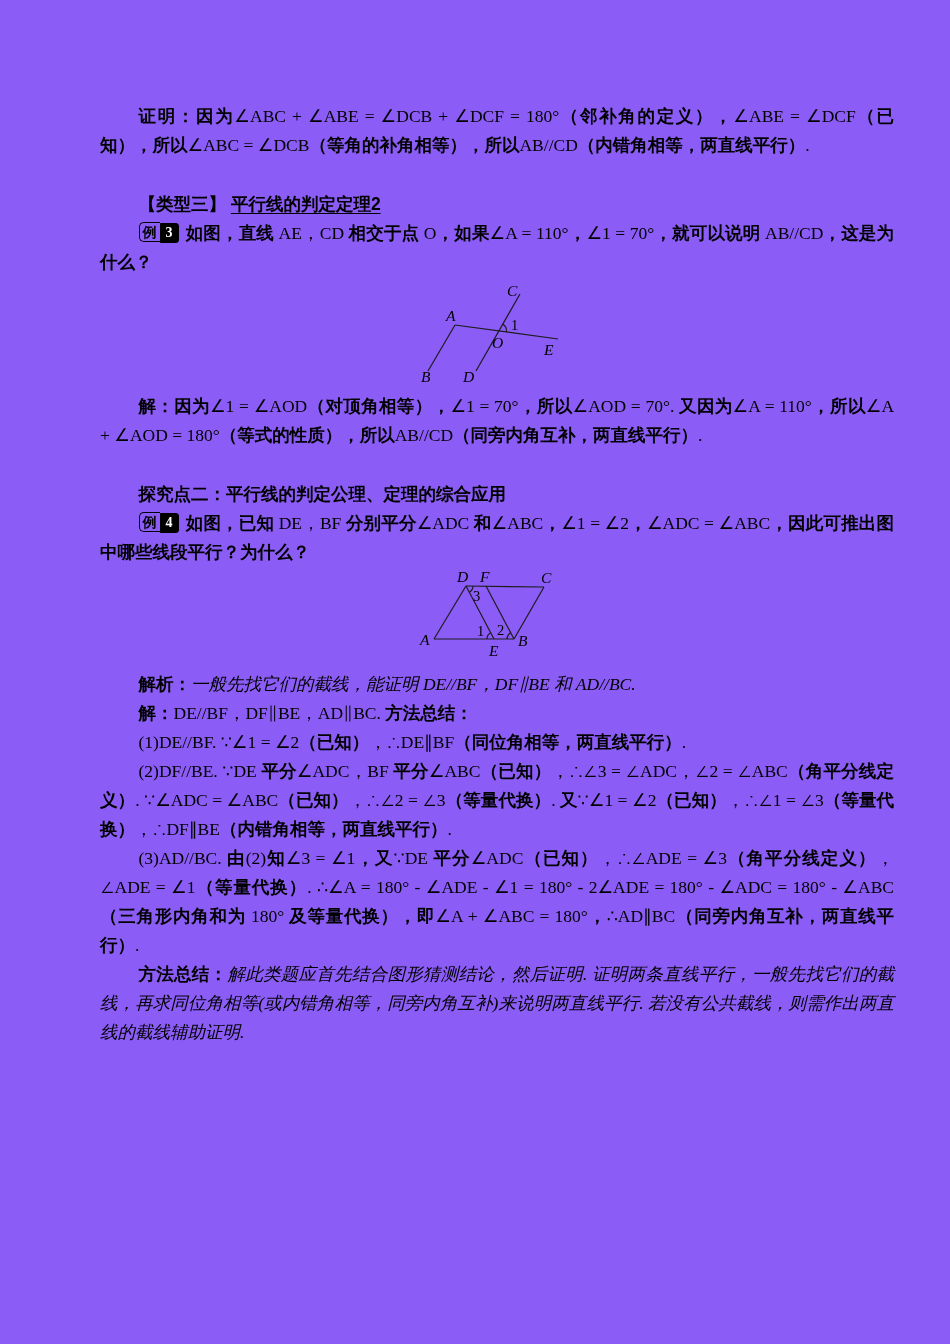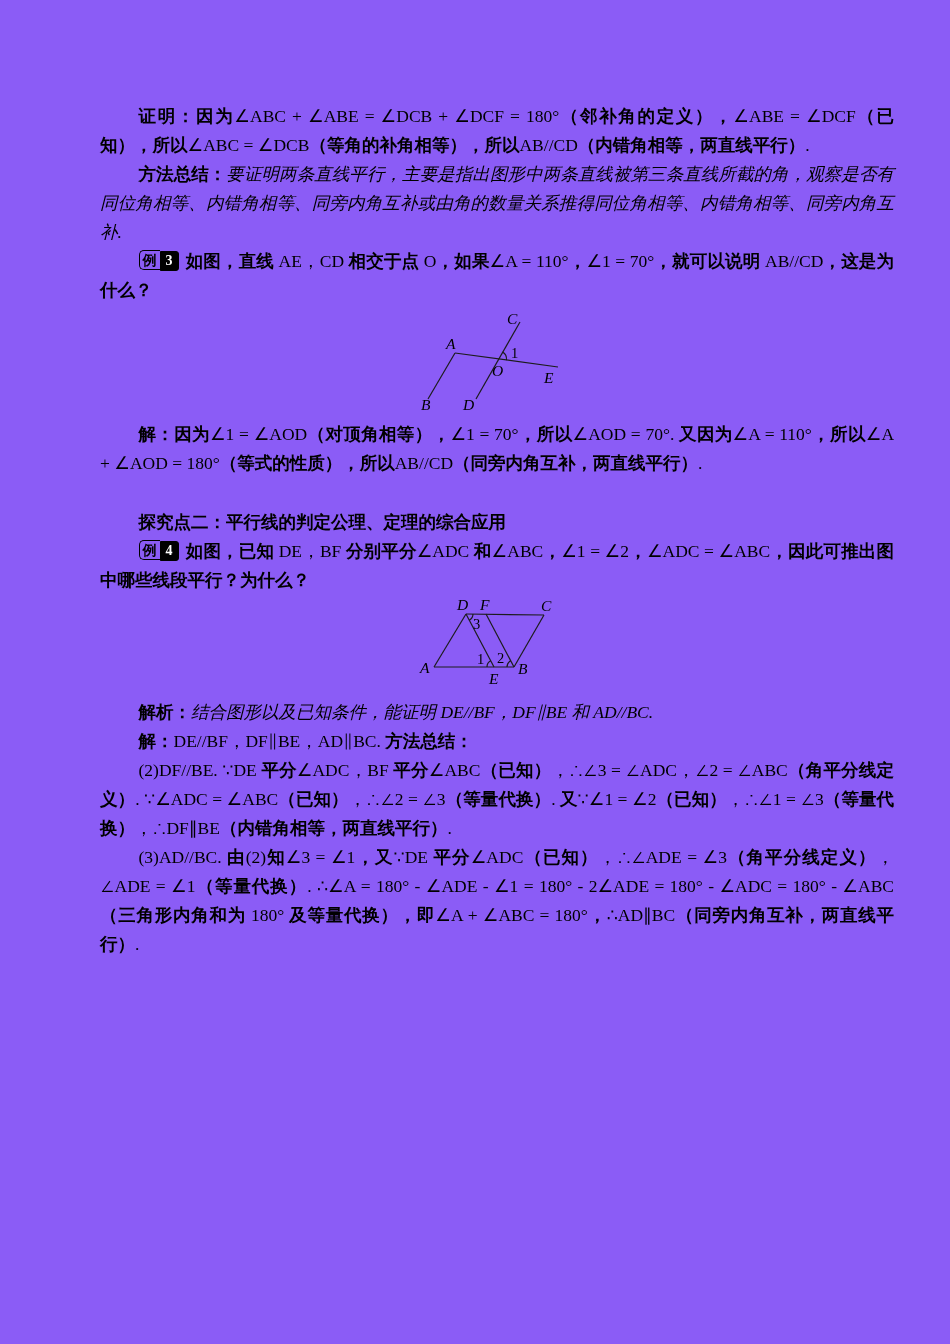--- a/index.html
+++ b/index.html
@@ -65,22 +65,22 @@
   .flabel { font: italic 15.5px "Liberation Serif", serif; fill: #000; }
   .fnum   { font: 14.5px "Liberation Serif", serif; fill: #000; }
 </style>
 </head>
 <body>
 
 <div class="page">
 
   <p class="para"><span class="seg-h">证明：</span><span class="seg-h">因为</span><span class="seg-m">∠ABC + ∠ABE = ∠DCB + ∠DCF = 180°</span><span class="seg-h">（邻补角的定义），</span><span class="seg-m">∠ABE = ∠DCF</span><span class="seg-h">（已知），</span><span class="seg-h">所以</span><span class="seg-m">∠ABC = ∠DCB</span><span class="seg-h">（等角的补角相等），</span><span class="seg-h">所以</span><span class="seg-m">AB//CD</span><span class="seg-h">（内错角相等，两直线平行）</span><span class="seg-m">.</span></p>
 
-  <p class="para"><span class="seg-h">方法总结：</span><span class="seg-k">要证明两条直线平行，主要是指出图形中两条直线被第三条直线所截的角，观察是否有同位角相等、内错角相等、同旁内角互补或由角的数量关系推得同位角相等、内错角相等、同旁内角互补.</span></p>
 
+  <p class="para heading-gap"><span class="seg-h">【类型三】 </span><span class="seg-hu">平行线的判定定理2</span></p>
 
   <p class="para"><span class="seg-exli">例</span><span class="seg-exnum">3</span><span class="seg-h">如图，直线</span><span class="seg-m"> AE，CD </span><span class="seg-h">相交于点</span><span class="seg-m"> O</span><span class="seg-h">，如果</span><span class="seg-m">∠A = 110°</span><span class="seg-h">，</span><span class="seg-m">∠1 = 70°</span><span class="seg-h">，就可以说明</span><span class="seg-m"> AB//CD</span><span class="seg-h">，这是为什么？</span></p>
 
   <div class="fig fig1">
     <svg width="170" height="107" viewBox="0 0 170 107">
       <line x1="47" y1="44" x2="20" y2="90"></line>
       <line x1="47" y1="44" x2="150" y2="58"></line>
       <line x1="112" y1="13" x2="68" y2="90"></line>
       <path d="M 94.5 43.1 A 8 8 0 0 1 98.4 51.1"></path>
       <text class="flabel" x="38" y="40">A</text>
@@ -117,23 +117,25 @@
       <text class="flabel" x="125" y="14">C</text>
       <text class="flabel" x="4" y="76">A</text>
       <text class="flabel" x="73" y="87">E</text>
       <text class="flabel" x="102" y="77">B</text>
       <text class="fnum" x="57" y="32">3</text>
       <text class="fnum" x="61" y="67">1</text>
       <text class="fnum" x="81" y="66">2</text>
     </svg>
   </div>
 
-  <p class="para"><span class="seg-h">解析：</span><span class="seg-k">结合图形以及已知条件，能证明 DE//BF，DF∥BE 和 AD//BC.</span></p>
+  <p class="para"><span class="seg-h">解析：</span><span class="seg-k">一般先找它们的截线，能证明 DE//BF，DF∥BE 和 AD//BC.</span></p>
 
   <p class="para"><span class="seg-h">解：</span><span class="seg-m">DE//BF，DF∥BE，AD∥BC. </span><span class="seg-h">方法总结：</span></p>
 
+  <p class="para"><span class="seg-m">(1)DE//BF. ∵∠1 = ∠2</span><span class="seg-h">（已知）</span><span class="seg-m">，∴DE∥BF</span><span class="seg-h">（同位角相等，两直线平行）</span><span class="seg-m">.</span></p>
 
   <p class="para"><span class="seg-m">(2)DF//BE. ∵DE </span><span class="seg-h">平分</span><span class="seg-m">∠ADC，BF </span><span class="seg-h">平分</span><span class="seg-m">∠ABC</span><span class="seg-h">（已知）</span><span class="seg-m">，∴∠3 = ∠ADC，∠2 = ∠ABC</span><span class="seg-h">（角平分线定义）</span><span class="seg-m">. ∵∠ADC = ∠ABC</span><span class="seg-h">（已知）</span><span class="seg-m">，∴∠2 = ∠3</span><span class="seg-h">（等量代换）</span><span class="seg-m">. </span><span class="seg-h">又</span><span class="seg-m">∵∠1 = ∠2</span><span class="seg-h">（已知）</span><span class="seg-m">，∴∠1 = ∠3</span><span class="seg-h">（等量代换）</span><span class="seg-m">，∴DF∥BE</span><span class="seg-h">（内错角相等，两直线平行）</span><span class="seg-m">.</span></p>
 
   <p class="para"><span class="seg-m">(3)AD//BC. </span><span class="seg-h">由</span><span class="seg-m">(2)</span><span class="seg-h">知</span><span class="seg-m">∠3 = ∠1</span><span class="seg-h">，又</span><span class="seg-m">∵DE </span><span class="seg-h">平分</span><span class="seg-m">∠ADC</span><span class="seg-h">（已知）</span><span class="seg-m">，∴∠ADE = ∠3</span><span class="seg-h">（角平分线定义）</span><span class="seg-m">，∠ADE = ∠1</span><span class="seg-h">（等量代换）</span><span class="seg-m">. ∴∠A = 180° - ∠ADE - ∠1 = 180° - 2∠ADE = 180° - ∠ADC = 180° - ∠ABC</span><span class="seg-h">（三角形内角和为</span><span class="seg-m"> 180° </span><span class="seg-h">及等量代换），即</span><span class="seg-m">∠A + ∠ABC = 180°</span><span class="seg-h">，</span><span class="seg-m">∴AD∥BC</span><span class="seg-h">（同旁内角互补，两直线平行）</span><span class="seg-m">.</span></p>
 
+  <p class="para"><span class="seg-h">方法总结：</span><span class="seg-k">解此类题应首先结合图形猜测结论，然后证明. 证明两条直线平行，一般先找它们的截线，再求同位角相等(或内错角相等，同旁内角互补)来说明两直线平行. 若没有公共截线，则需作出两直线的截线辅助证明.</span></p>
 
 </div>
 
 </body></html>

